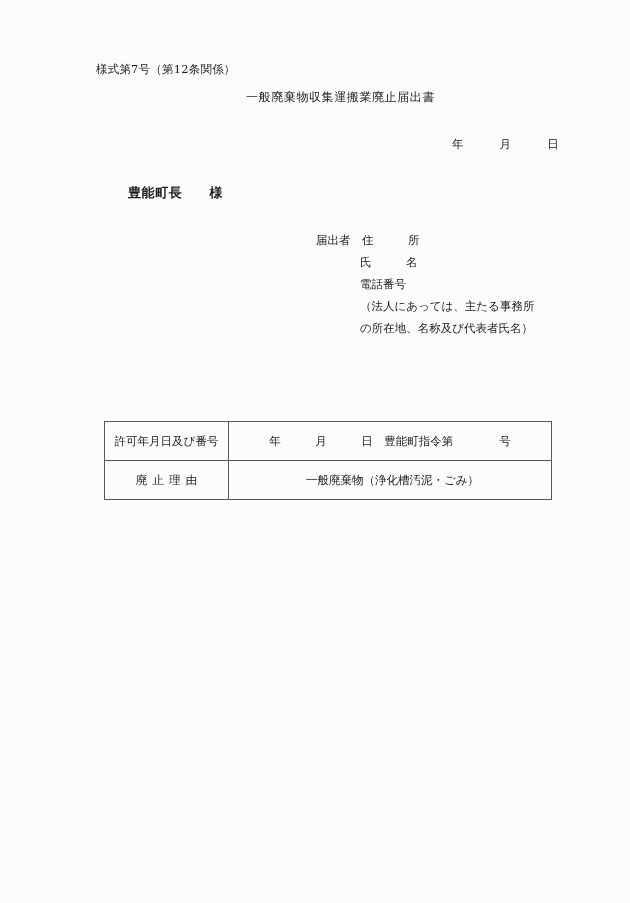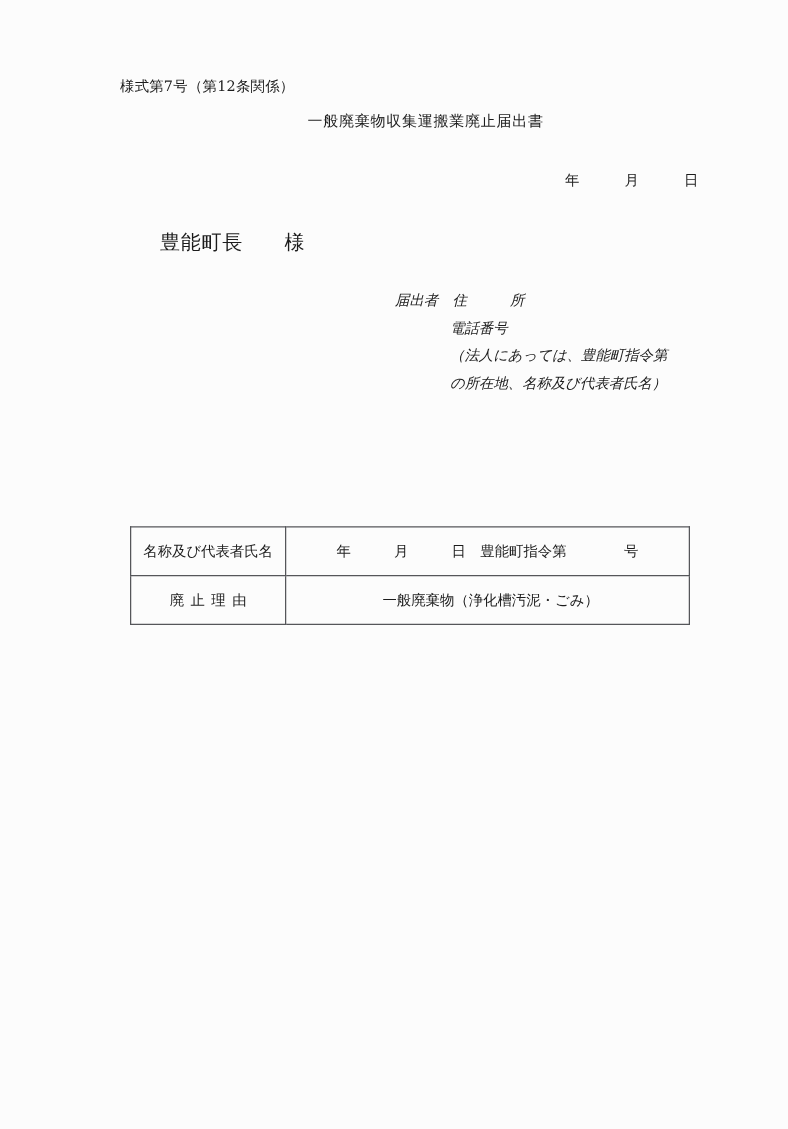--- a/index.html
+++ b/index.html
@@ -40,34 +40,34 @@
   .date-line {
     left: 452px;
     top: 137px;
     font-size: 11.5px;
     letter-spacing: 0.4px;
   }
 
   .addressee {
     left: 128px;
     top: 184px;
-    font-size: 16px;
+    font-size: 13px;
     letter-spacing: 0.6px;
+    font-weight: bold;
   }
 
   
   .submitter {
     left: 316px;
     top: 229px;
     font-size: 11.5px;
     line-height: 22px;
   }
   .submitter .row {
     white-space: pre;
-    font-style: italic;
   }
   .submitter .lbl-indent {
     display: inline-block;
     width: 44px;
   }
 
   
   .body-text {
     left: 104px;
     top: 370px;
@@ -122,30 +122,31 @@
   <div class="abs form-no nowrap">様式第7号（第12条関係）</div>
 
   <div class="abs doc-title nowrap">一般廃棄物収集運搬業廃止届出書</div>
 
   <div class="abs date-line nowrap">年　　　月　　　日</div>
 
   <div class="abs addressee nowrap">豊能町長　　様</div>
 
   <div class="abs submitter">
     <div class="row"><span>届出者</span>　<span>住　　　所</span></div>
+    <div class="row"><span class="lbl-indent"></span><span>氏　　　名</span></div>
     <div class="row"><span class="lbl-indent"></span><span>電話番号</span></div>
-    <div class="row"><span class="lbl-indent"></span><span>（法人にあっては、豊能町指令第</span></div>
+    <div class="row"><span class="lbl-indent"></span><span>（法人にあっては、主たる事務所</span></div>
     <div class="row"><span class="lbl-indent"></span><span>の所在地、名称及び代表者氏名）</span></div>
   </div>
 
 
   <table class="form-table">
     <tbody>
       <tr class="row-std">
-        <td class="label-cell">名称及び代表者氏名</td>
+        <td class="label-cell">許可年月日及び番号</td>
         <td class="value-cell val-center">年　　　月　　　日　豊能町指令第　　　　号</td>
       </tr>
       <tr class="row-std">
         <td class="label-cell"><span class="spread">廃止理由</span></td>
         <td class="value-cell val-left">一般廃棄物（浄化槽汚泥・ごみ）</td>
       </tr>
     </tbody>
   </table>
 
 </div>

